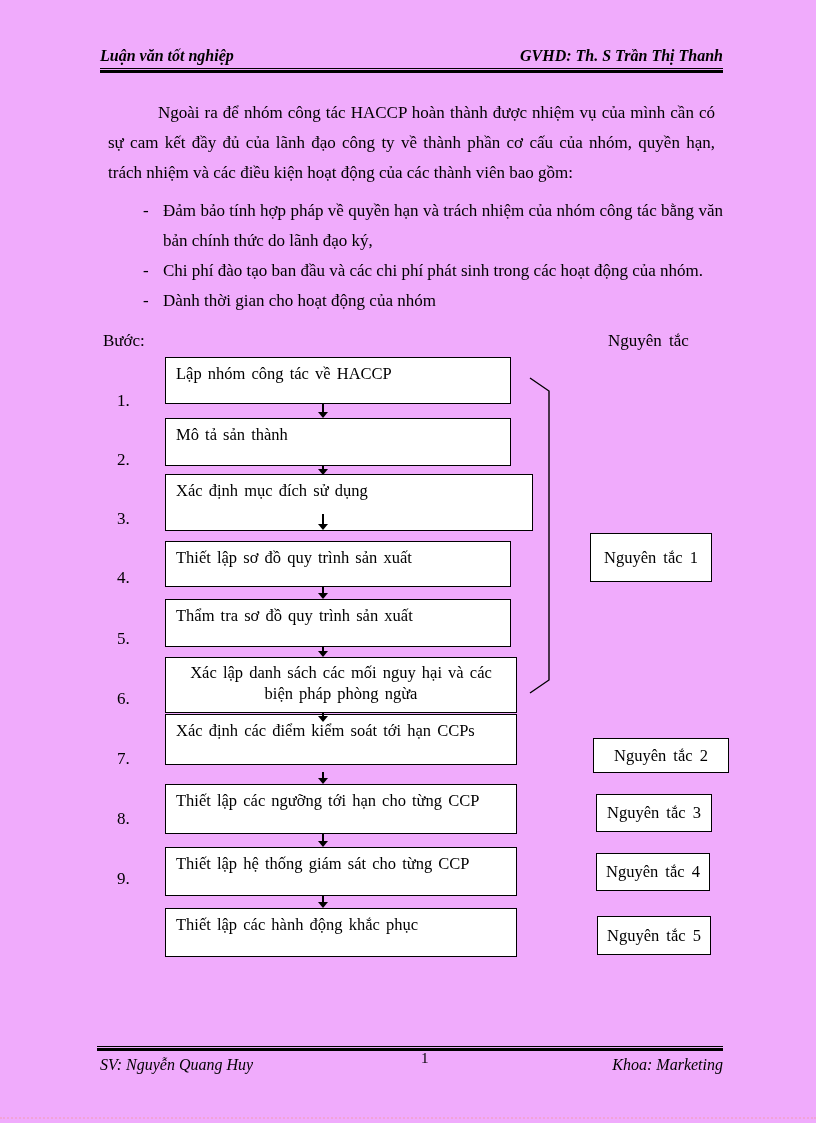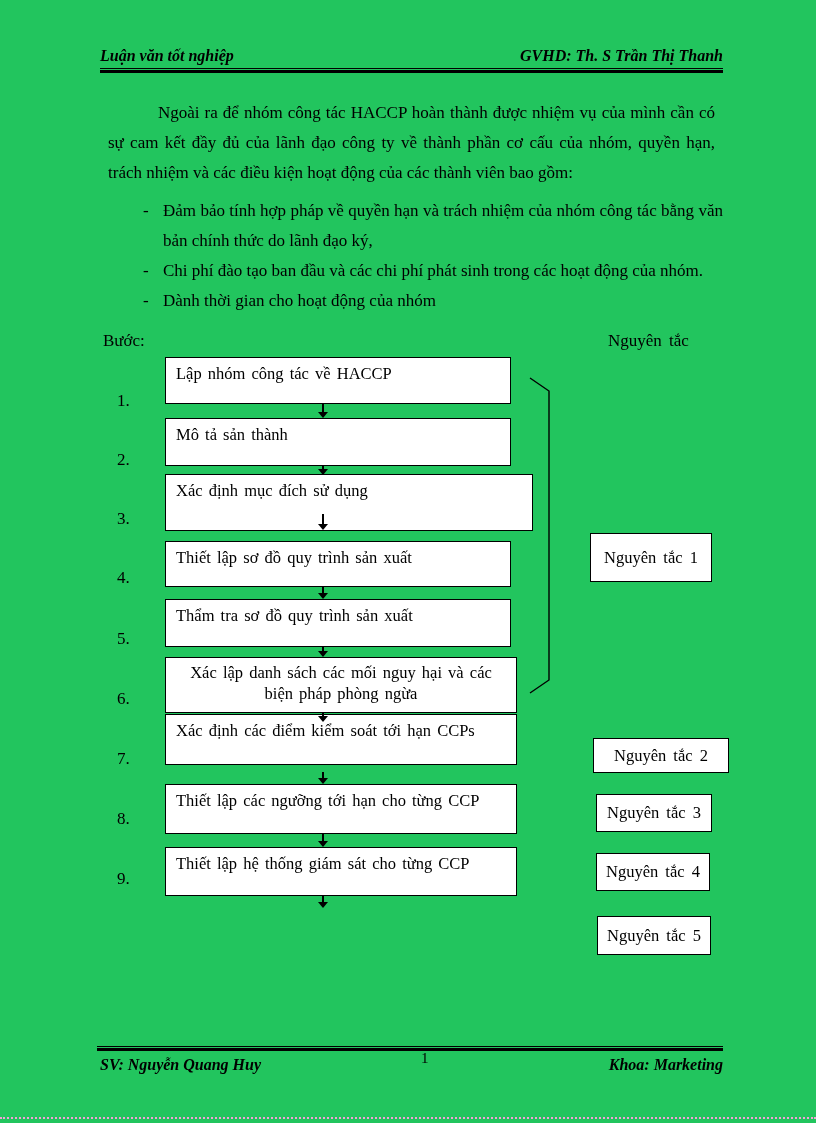--- a/index.html
+++ b/index.html
@@ -1,20 +1,20 @@
 <!DOCTYPE html>
 <html><head>
 <meta charset="utf-8">
 <style>
   html,body{margin:0;padding:0;background:#888;}
   .page{
     position:relative;
     width:816px;height:1123px;
     margin:0 auto;
-    background:#22c55e;
+    background:#f0abfc;
     font-family:"Liberation Serif", serif;
     color:#000;
     overflow:hidden;
   }
   
   .header{position:absolute;left:100px;top:46px;width:623px;}
   .header-row1{display:flex;justify-content:space-between;
     font-weight:bold;font-style:italic;font-size:16px;line-height:20px;}
   .header-row2{font-weight:bold;font-style:italic;font-size:16px;line-height:18px;}
   .rule-thin{height:1px;background:#000;}
@@ -45,21 +45,21 @@
   .brace-svg{position:absolute;left:525px;top:373px;}
   .principle-box{position:absolute;border:1.5px solid #000;box-sizing:border-box;
     display:flex;align-items:center;justify-content:center;
     font-size:16.5px;word-spacing:3px;background:#fff;}
 
   
   .footer-rule{position:absolute;left:97px;top:1046px;width:626px;}
   .page-number{position:absolute;left:421px;top:1050px;font-size:15px;}
   .footer-row{position:absolute;left:100px;top:1056px;width:623px;
     display:flex;justify-content:space-between;
-    font-weight:bold;font-style:italic;font-size:16px;}
+    font-weight:normal;font-style:italic;font-size:16px;}
   .bottom-dots{position:absolute;left:0;top:1117px;width:816px;height:0;
     border-top:2px dotted #f2a3d8;}
 </style>
 </head>
 <body>
 
 <div class="page">
 
   <div class="header">
     <div class="header-row1">
@@ -103,20 +103,21 @@
 
   <div class="step-box" style="top:357px;width:346px;height:47px">Lập nhóm  công tác về HACCP</div>
   <div class="step-box" style="top:418px;width:346px;height:48px">Mô tả sản thành</div>
   <div class="step-box" style="top:474px;width:368px;height:57px">Xác  định  mục  đích  sử  dụng</div>
   <div class="step-box" style="top:541px;width:346px;height:46px">Thiết  lập  sơ đồ quy  trình   sản xuất</div>
   <div class="step-box" style="top:599px;width:346px;height:48px">Thẩm  tra sơ đồ quy  trình   sản xuất</div>
   <div class="step-box center" style="top:657px;width:352px;height:56px">Xác  lập  danh  sách các mối  nguy  hại  và các biện pháp  phòng  ngừa</div>
   <div class="step-box" style="top:714px;width:352px;height:51px">Xác  định  các  điểm  kiểm  soát tới  hạn  CCPs</div>
   <div class="step-box" style="top:784px;width:352px;height:50px">Thiết  lập  các  ngưỡng  tới  hạn  cho  từng  CCP</div>
   <div class="step-box" style="top:847px;width:352px;height:49px">Thiết  lập  hệ thống  giám   sát cho  từng   CCP</div>
+  <div class="step-box" style="top:908px;width:352px;height:49px">Thiết  lập  các hành   động  khắc  phục</div>
 
   <div class="flow-arrow" style="left:318px;top:404px;height:14px"></div>
   <div class="flow-arrow" style="left:318px;top:465px;height:10px"></div>
   <div class="flow-arrow" style="left:318px;top:514px;height:16px"></div>
   <div class="flow-arrow" style="left:318px;top:586px;height:13px"></div>
   <div class="flow-arrow" style="left:318px;top:646px;height:11px"></div>
   <div class="flow-arrow" style="left:318px;top:712px;height:10px"></div>
   <div class="flow-arrow" style="left:318px;top:772px;height:12px"></div>
   <div class="flow-arrow" style="left:318px;top:833px;height:14px"></div>
   <div class="flow-arrow" style="left:318px;top:895px;height:13px"></div>

